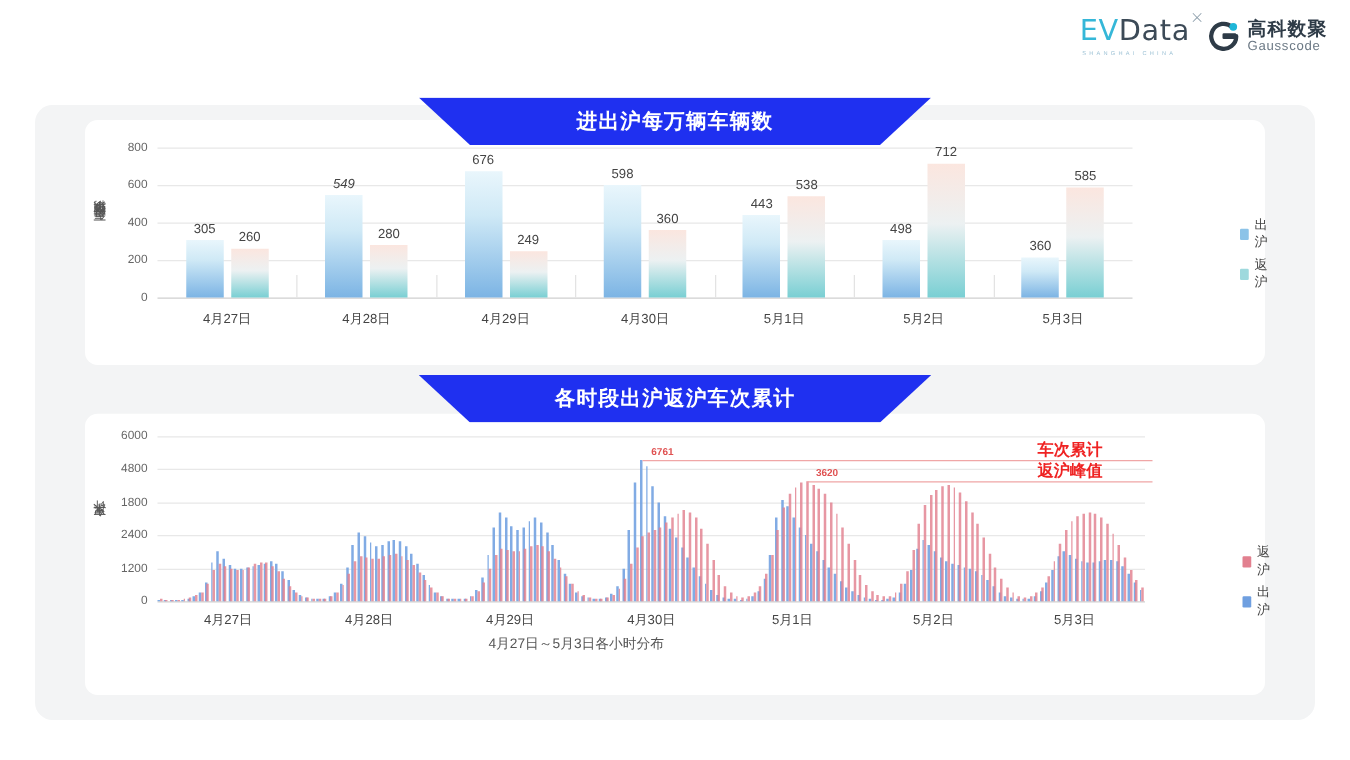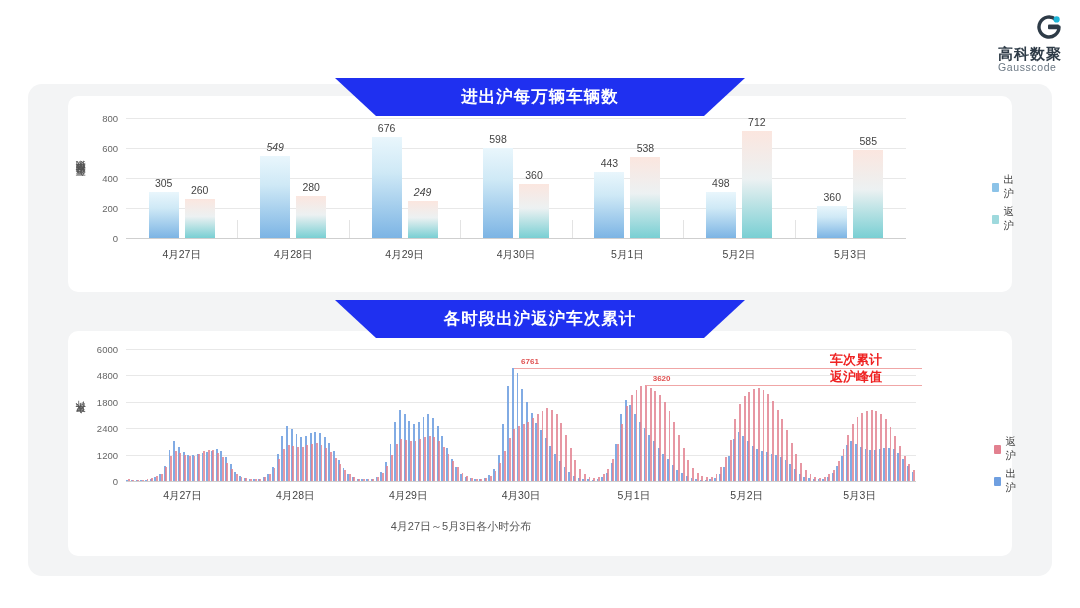--- a/index.html
+++ b/index.html
@@ -25,21 +25,21 @@
   }
   .evdata-word .cy{ color:#35b7d8; }
   .evdata-x{
     position:absolute; right:-12px; top:-7px;
     font-size:14px; color:#8fa0ad; font-weight:300;
   }
   .evdata-sub{
     font-size:4.5px; letter-spacing:2.6px; color:#9fc3d6;
     margin-top:3px; margin-left:2px;
   }
-  .gauss-logo{ display:flex; align-items:flex-end; gap:6px;flex-direction:column; }
+  .gauss-logo{ display:flex; align-items:center; gap:6px; }
   .gauss-mark{ width:26px; height:26px; position:relative; }
   .gauss-text{ line-height:1.05; }
   .gauss-cn{ font-size:15px; font-weight:700; color:#2e3b47; letter-spacing:1px; }
   .gauss-en{ font-size:10.5px; color:#6b7884; letter-spacing:.6px; }
 
   
   .panel{
     position:absolute; left:28px; top:84px; width:1024px; height:492px;
     background:#f3f4f5; border-radius:14px;
   }
@@ -116,20 +116,26 @@
   }
   .annot-value{
     position:absolute; font-size:8px; color:#e05252; font-weight:700;
     transform:translateX(-50%); white-space:nowrap;
   }
 </style>
 </head>
 <body>
 
 <div class="brand-bar">
+  <div class="evdata-logo">
+    <div class="evdata-word">
+      <span class="cy">EV</span><span>Data</span><span class="evdata-x">×</span>
+    </div>
+    <div class="evdata-sub">SHANGHAI CHINA</div>
+  </div>
   <div class="gauss-logo">
     <div class="gauss-mark">
       <svg width="26" height="26" viewBox="0 0 26 26">
         <path d="M23 13a10 10 0 1 1-3.2-7.3" fill="none" stroke="#2e3b47" stroke-width="3.4" stroke-linecap="round"></path>
         <rect x="12" y="10.6" width="11" height="4.6" rx="1" fill="#2e3b47"></rect>
         <circle cx="20.6" cy="5.4" r="3.1" fill="#1fb6d8"></circle>
       </svg>
     </div>
     <div class="gauss-text">
       <div class="gauss-cn">高科数聚</div>
@@ -161,21 +167,21 @@
       <div class="xsep" style="left: 111.429px; top: 102px; height: 18px;"></div>
       <div class="bar out" style="left: 134.143px; width: 30px; height: 82.35px;"></div>
       <div class="barval" style="left: 149.143px; top: 22.65px; font-style: italic;">549</div>
       <div class="bar ret" style="left: 170.143px; width: 30px; height: 42px;"></div>
       <div class="barval" style="left: 185.143px; top: 63px;">280</div>
       <div class="xtick" style="left: 167.143px; top: 130px;">4月28日</div>
       <div class="xsep" style="left: 222.857px; top: 102px; height: 18px;"></div>
       <div class="bar out" style="left: 245.571px; width: 30px; height: 101.4px;"></div>
       <div class="barval" style="left: 260.571px; top: 3.6px;">676</div>
       <div class="bar ret" style="left: 281.571px; width: 30px; height: 37.35px;"></div>
-      <div class="barval" style="left: 296.571px; top: 67.65px; font-style: italic;">249</div>
+      <div class="barval" style="left: 296.571px; top: 67.65px;">249</div>
       <div class="xtick" style="left: 278.571px; top: 130px;">4月29日</div>
       <div class="xsep" style="left: 334.286px; top: 102px; height: 18px;"></div>
       <div class="bar out" style="left: 357px; width: 30px; height: 89.7px;"></div>
       <div class="barval" style="left: 372px; top: 15.3px;">598</div>
       <div class="bar ret" style="left: 393px; width: 30px; height: 54px;"></div>
       <div class="barval" style="left: 408px; top: 51px;">360</div>
       <div class="xtick" style="left: 390px; top: 130px;">4月30日</div>
       <div class="xsep" style="left: 445.714px; top: 102px; height: 18px;"></div>
       <div class="bar out" style="left: 468.429px; width: 30px; height: 66.45px;"></div>
       <div class="barval" style="left: 483.429px; top: 38.55px;">443</div>
@@ -577,14 +583,14 @@
       <div class="row">
         <div class="swatch" style="background: rgb(226, 128, 143);"></div>
         <div>返沪</div>
       </div>
       <div class="row">
         <div class="swatch" style="background: rgb(111, 159, 224);"></div>
         <div>出沪</div>
       </div>
     </div>
 <div class="ylab" style="left: 6px; top: 48px; height: 82px;">车次累计</div>
-    <div class="xaxis-title" style="left: 393px; top: 188px;">4月27日～5月3日各小时分布</div>
+    <div class="xaxis-title" style="left: 393px; top: 176px;">4月27日～5月3日各小时分布</div>
   </div>
 
 </body></html>

